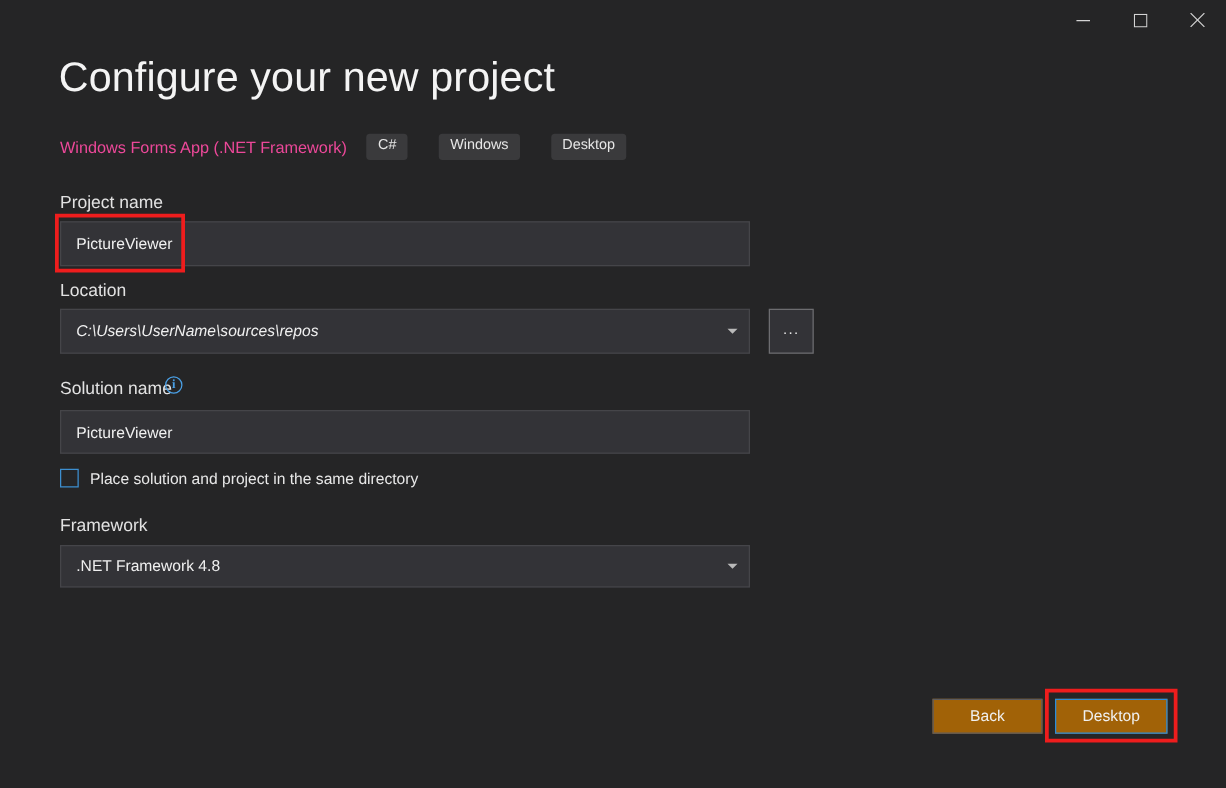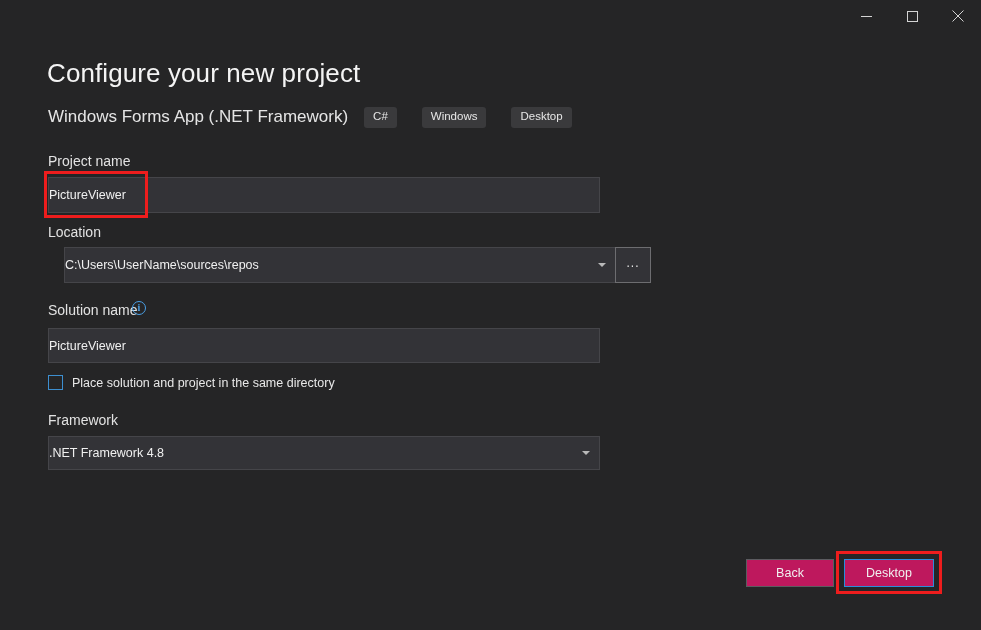--- a/index.html
+++ b/index.html
@@ -43,40 +43,39 @@
     position: absolute;
     top: 0; left: 0;
     width: 981px;
     height: 630px;
   }
 
   .page-title {
     position: absolute;
     left: 47px;
     top: 43px;
-    font-size: 26px;
+    font-size: 33px;
     font-weight: 300;
     letter-spacing: 0.1px;
     color: #f4f4f4;
     white-space: nowrap;
-    margin-top: 15px;
   }
 
   .subtitle-row {
     position: absolute;
     left: 48px;
     top: 107px;
     display: flex;
     align-items: center;
     white-space: nowrap;
   }
   .subtitle-text {
-    font-size: 17px;
+    font-size: 13px;
     font-weight: 400;
-    color: #e5e5e5;
+    color: #ec4899;
   }
   .tag {
     margin-left: 25px;
     background: #3a3a3c;
     color: #e6e6e6;
     font-size: 11.5px;
     border-radius: 3px;
     padding: 4px 9px 5px 9px;
     line-height: 1;
     white-space: nowrap;
@@ -92,20 +91,21 @@
 
   .textbox {
     position: absolute;
     background: #333337;
     border: 1px solid #454549;
     box-sizing: border-box;
     display: flex;
     align-items: center;
     color: #f0f0f0;
     font-size: 12.5px;
+    padding-left: 12px;
   }
   .textbox .value { white-space: nowrap; }
 
   .combo-arrow {
     position: absolute;
     right: 9px;
     top: 50%;
     transform: translateY(-50%);
     width: 0; height: 0;
     border-left: 4px solid transparent;
@@ -167,21 +167,21 @@
 
   
   .btn {
     position: absolute;
     box-sizing: border-box;
     display: flex;
     align-items: center;
     justify-content: center;
     font-size: 12.5px;
     color: #f0f0f0;
-    background: #be185d;
+    background: #a16207;
   }
   .btn-back { border: 1px solid #5c5c60; }
   .btn-create { border: 1.5px solid #2b8ddb; }
 
   
   .annot {
     position: absolute;
     border: 3px solid #ee1d1d;
     box-sizing: border-box;
     pointer-events: none;
@@ -219,21 +219,21 @@
     <span class="tag">Windows</span>
     <span class="tag">Desktop</span>
   </div>
 
   <div class="field-label" style="left:48px; top:153px;">Project name</div>
   <div class="textbox" style="left:48px; top:177px; width:552px; height:36px;">
     <span class="value" title="PictureViewer">PictureViewer</span>
   </div>
 
   <div class="field-label" style="left:48px; top:224px;">Location</div>
-  <div class="textbox" style="left:64px; top:247px; width:552px; height:36px;">
+  <div class="textbox" style="left:48px; top:247px; width:552px; height:36px;font-style:italic;">
     <span class="value">C:\Users\UserName\sources\repos</span>
     <span class="combo-arrow"></span>
   </div>
   <div class="browse-btn" style="left:615px; top:247px; width:36px; height:36px;">...</div>
 
   <div class="field-label" style="left:48px; top:302px;">Solution name</div>
   <div class="info-icon" style="left:132px; top:301px;">i</div>
   <div class="textbox" style="left:48px; top:328px; width:552px; height:35px;">
     <span class="value">PictureViewer</span>
   </div>

